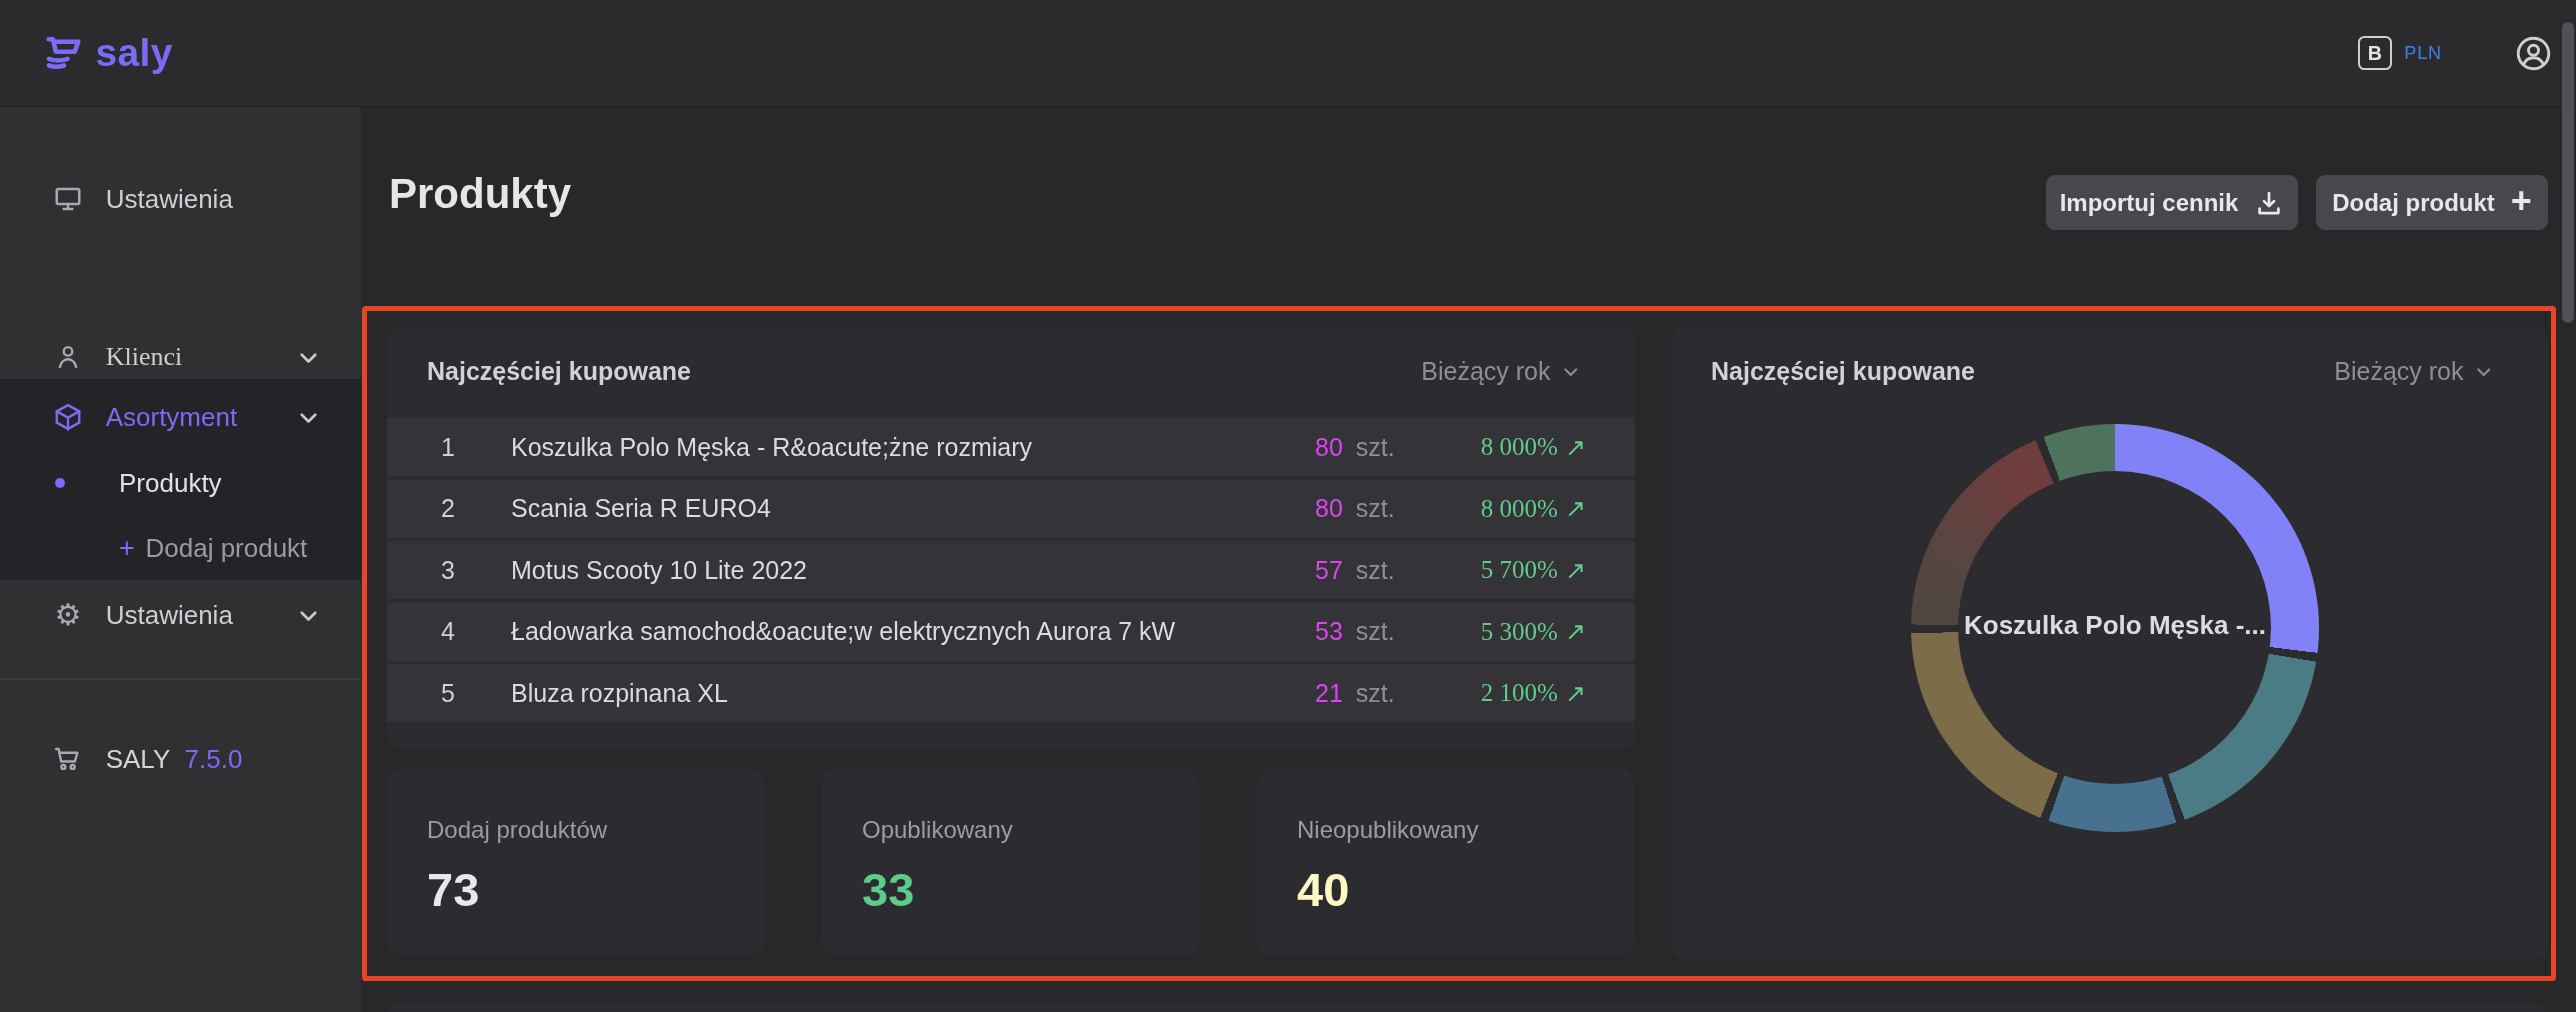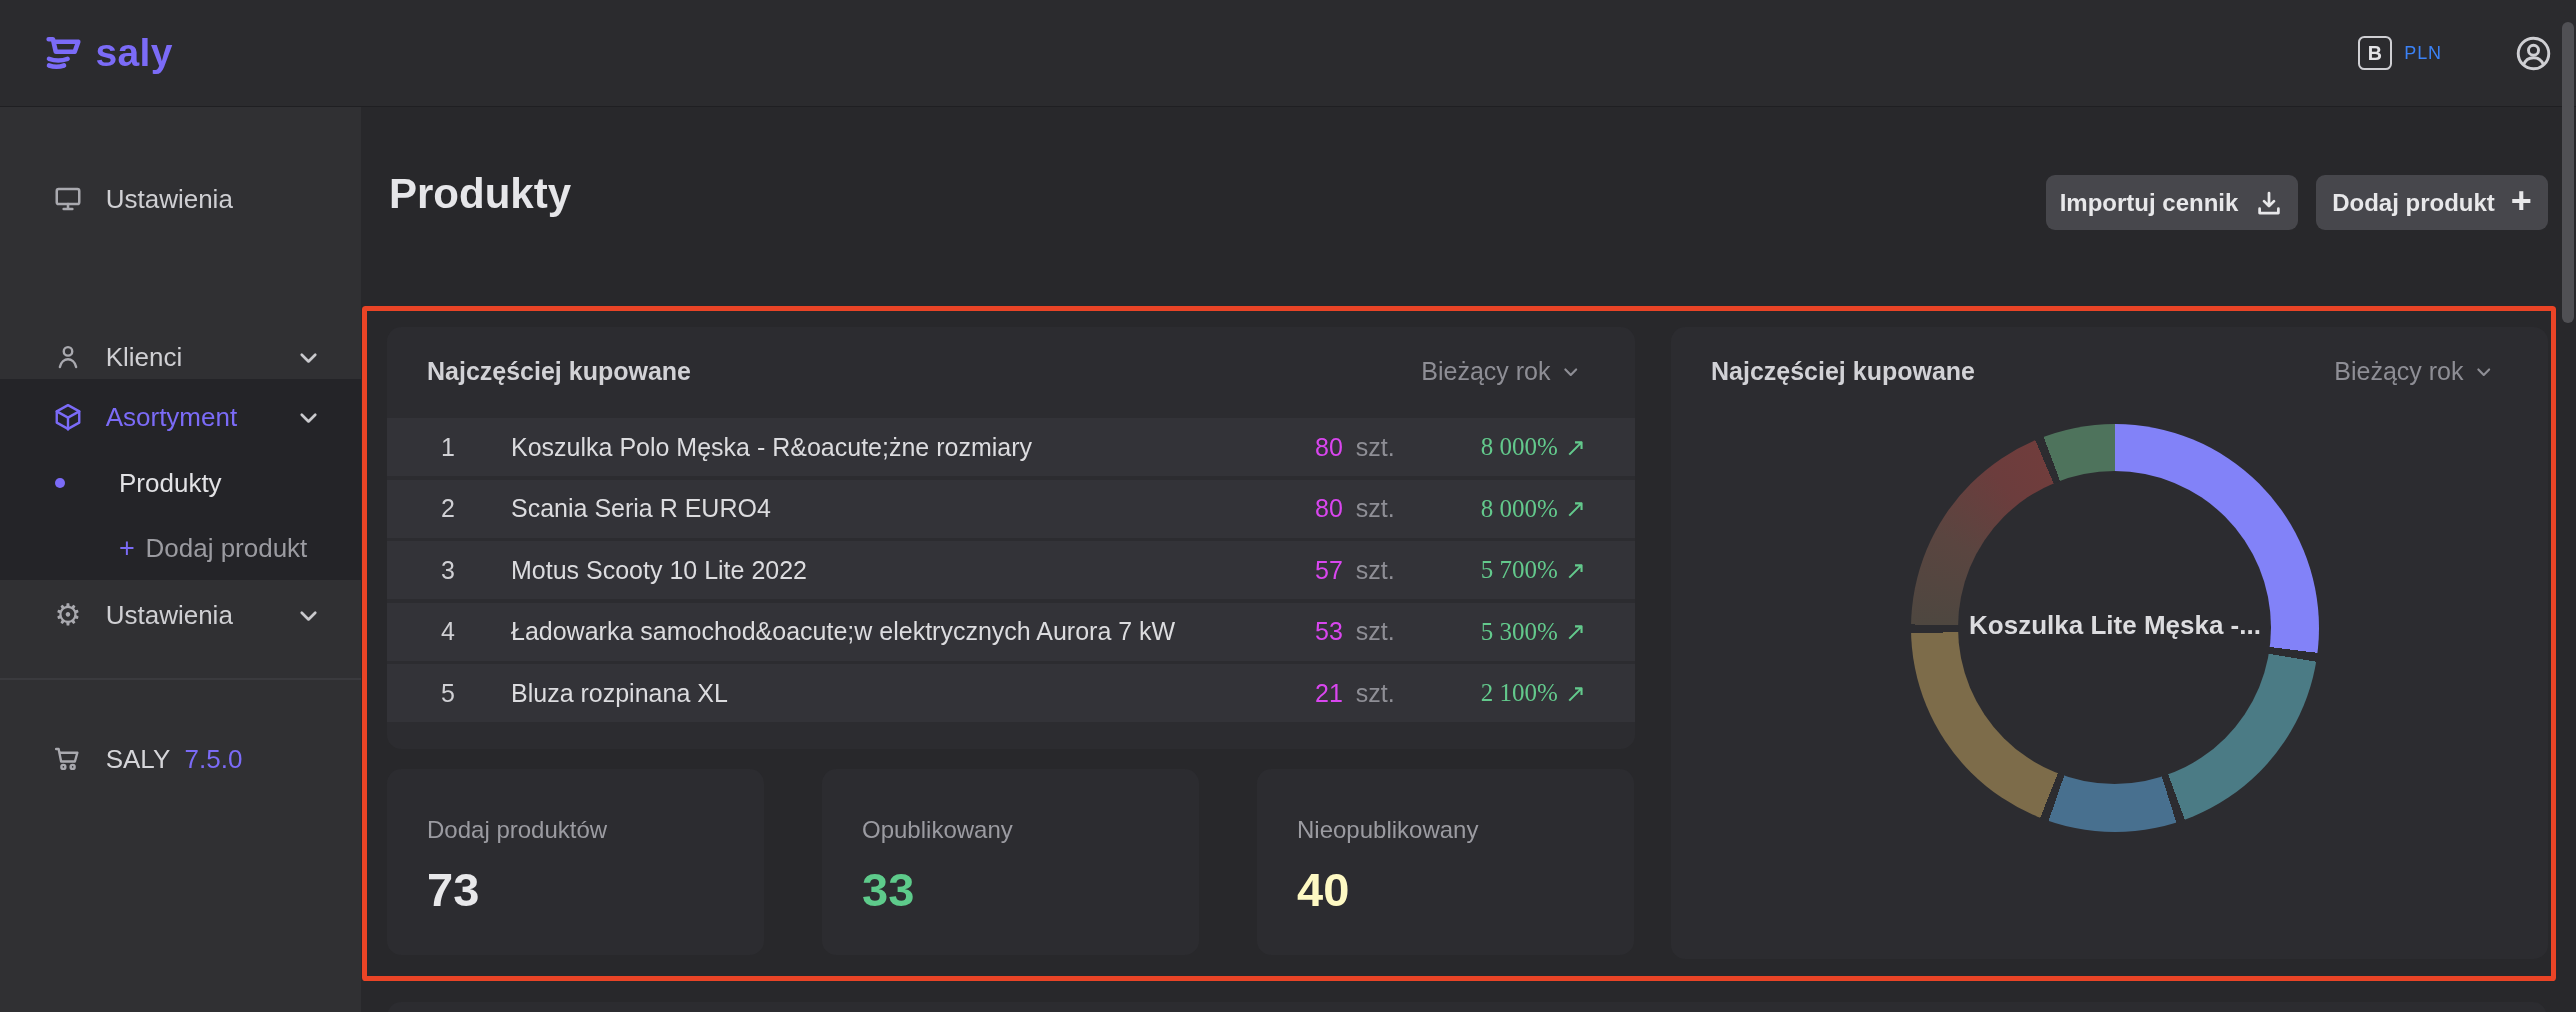--- a/index.html
+++ b/index.html
@@ -108,21 +108,21 @@
     <span class="ic">
       <svg width="30" height="30" viewBox="0 0 24 24" fill="none" stroke="currentColor" stroke-width="2" stroke-linecap="round">
         <rect x="3" y="4" width="18" height="12" rx="1.5"></rect>
           <path d="M12 16v4M8.5 20h7"></path>
       </svg>
     </span>
     <span class="lbl">Ustawienia</span>
   </div>
 
 
-  <div class="side-item" style="top:215px;">
+  <div class="side-item" style="top:215px;font-family:Liberation Serif, serif;">
     <span class="ic">
       <svg width="30" height="30" viewBox="0 0 24 24" fill="none" stroke="currentColor" stroke-width="1.9" stroke-linecap="round">
         <circle cx="12" cy="7.5" r="3.4"></circle>
           <path d="M5.5 20c.9-4.2 3.9-6.2 6.5-6.2s5.6 2 6.5 6.2"></path>
       </svg>
     </span>
     <span class="lbl">Klienci</span>
     <span class="chev">
       <svg width="27" height="27" viewBox="0 0 24 24" fill="none" stroke="currentColor" stroke-width="2.4" stroke-linecap="round" stroke-linejoin="round">
           <polyline points="6,9.5 12,15.5 18,9.5"></polyline>
@@ -274,18 +274,18 @@
     <span class="card-title">Najczęściej kupowane</span>
     <span class="period">
       <span>Bieżący rok</span>
       <svg width="21.5" height="21.5" viewBox="0 0 24 24" fill="none" stroke="currentColor" stroke-width="2.4" stroke-linecap="round" stroke-linejoin="round">
           <polyline points="6,9.5 12,15.5 18,9.5"></polyline>
         </svg>
     </span>
   </div>
   <div class="donut" id="donut" style="background: conic-gradient(rgb(44, 44, 48) 0deg, rgb(44, 44, 48) 0deg, rgb(130, 130, 248) 0deg, rgb(130, 130, 248) 97deg, rgb(44, 44, 48) 97deg, rgb(44, 44, 48) 99.5deg, rgb(75, 123, 133) 99.5deg, rgb(75, 123, 133) 160deg, rgb(44, 44, 48) 160deg, rgb(44, 44, 48) 162.5deg, rgb(72, 112, 143) 162.5deg, rgb(72, 112, 143) 199deg, rgb(44, 44, 48) 199deg, rgb(44, 44, 48) 201.5deg, rgb(125, 108, 74) 201.5deg, rgb(125, 108, 74) 268.5deg, rgb(44, 44, 48) 268.5deg, rgb(44, 44, 48) 271deg, rgb(78, 71, 64) 271deg, rgb(90, 69, 64) 298deg, rgb(108, 61, 61) 322deg, rgb(112, 61, 60) 337deg, rgb(44, 44, 48) 337deg, rgb(44, 44, 48) 339.5deg, rgb(78, 115, 92) 339.5deg, rgb(78, 115, 92) 360deg, rgb(44, 44, 48) 360deg, rgb(44, 44, 48) 360deg);">
     <div class="donut-hole"></div>
-    <div class="donut-label">Koszulka Lite Męska -...</div>
+    <div class="donut-label">Koszulka Polo Męska -...</div>
   </div>
 </div>
 
 <div class="bottom-card"></div>
 
 
 </body></html>

